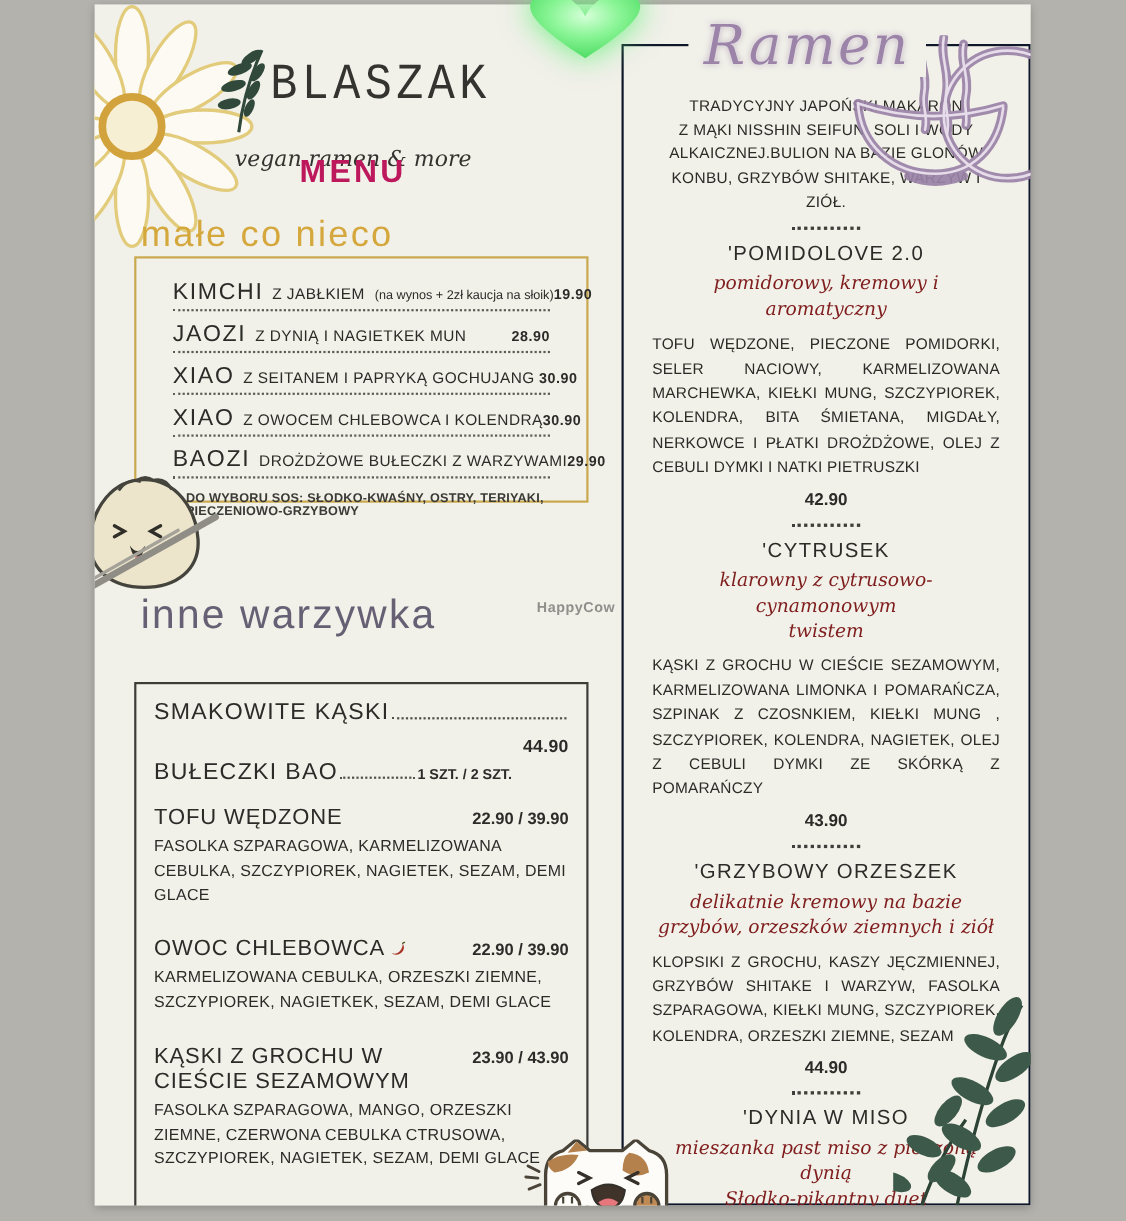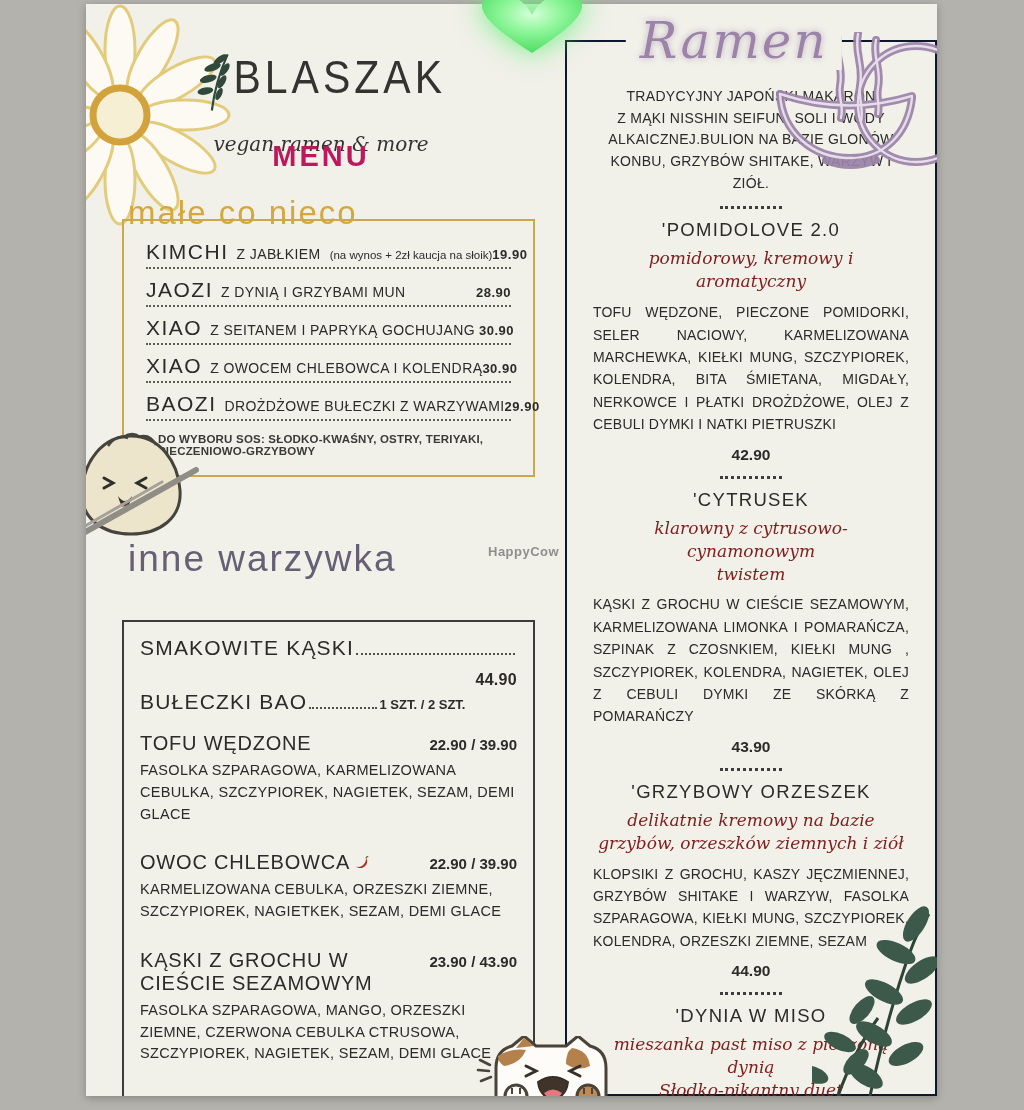--- a/index.html
+++ b/index.html
@@ -16,35 +16,35 @@
   }
   
   .daisy { position:absolute; left:-81px; top:-4px; }
   .leaves-br { position:absolute; left:726px; top:886px; }
   .heart { position:absolute; left:476px; top:-6px; z-index:30;
            filter:drop-shadow(0 0 14px rgba(96,240,118,.95)); }
   .happycow { position:absolute; left:402px; top:540px; font-size:13px;
               font-weight:bold; color:#8f8f8b; letter-spacing:.5px; }
   
   .logo-block { position:absolute; left:110px; top:34px; width:250px; text-align:center; }
-  .logo-line { display:flex; align-items:flex-start; justify-content:center; gap:0; }
+  .logo-line { display:flex; align-items:flex-start; justify-content:center; gap:0;font-family:Liberation Mono, monospace; }
   .brand-name { font-size:41px; letter-spacing:4px; color:#33332f; margin-top:14px;
                 transform:scaleY(1.12); transform-origin:top; font-weight:400; }
   .tagline { font-size:20px; font-style:italic; color:#33332f; margin-top:8px;
              font-family:"DejaVu Serif", serif; }
   .menu-title { position:absolute; left:110px; top:136px; width:250px; text-align:center;
                 font-size:29px; font-weight:bold; letter-spacing:3px; color:#be185d; }
   
   .sec-heading { font-size:33px; letter-spacing:2px; }
   .sec-small { position:absolute; left:42px; top:190px; color:#d5a83d; }
   .sec-inne  { position:absolute; left:42px; top:534px; color:#676075; font-size:37px; }
   
   .box { position:absolute; background:transparent; }
-  .box1 { left:36px; top:215px; width:413px; height:258px;
-          border:2px solid #c9a84e; padding:10px 22px 0; }
+  .box1 { left:36px; top:229px; width:413px; height:224px;
+          border:2px solid #c9a84e; padding:10px 33px 0; }
   .box2 { left:36px; top:616px; width:413px; height:500px;
           border:2px solid #3c3c38; padding:8px 16px 0; }
   .box3 { left:479px; top:36px; width:372px; height:1056px;
           border:2px solid #0f172a; padding:44px 26px 0; }
   
   .menu-row { display:flex; align-items:baseline;
               border-bottom:2px dotted #5c5b54; padding-bottom:3px; margin-top:9px; }
   .mr-name { font-size:21px; letter-spacing:1.5px; white-space:nowrap; }
   .mr-desc { font-size:14px; letter-spacing:.4px; margin-left:8px; white-space:nowrap; }
   .mr-note { font-size:11.5px; margin-left:9px; white-space:nowrap; }
@@ -141,21 +141,21 @@
         <span class="mr-name">KIMCHI</span>
         <span class="mr-desc">Z JABŁKIEM</span>
         <span class="mr-note">(na wynos + 2zł kaucja na słoik)</span>
         <span class="mr-fill"></span>
         <span class="mr-price">19.90</span>
       </div>
 
 
       <div class="menu-row">
         <span class="mr-name">JAOZI</span>
-        <span class="mr-desc">Z DYNIĄ I GRZYBAMI MUN</span>
+        <span class="mr-desc">Z DYNIĄ I NAGIETKEK MUN</span>
         <span class="mr-fill"></span>
         <span class="mr-price">28.90</span>
       </div>
 
       <div class="menu-row">
         <span class="mr-name">XIAO</span>
         <span class="mr-desc">Z SEITANEM I PAPRYKĄ GOCHUJANG</span>
         <svg class="chili" width="15" height="15" viewBox="0 0 16 16">
           <path d="M2,12 C4,13.5 9,13 11.5,8.5 C12.5,6.7 13,5 12.8,3.5 C14,4.5 14.8,7.5 13.2,10 C10.5,14.5 4.5,15 2,12 Z" fill="#a83324"></path>
           <path d="M12.8,3.5 C13,2.3 14,1.6 15.2,1.9" stroke="#55632f" stroke-width="1.4" fill="none"></path>

